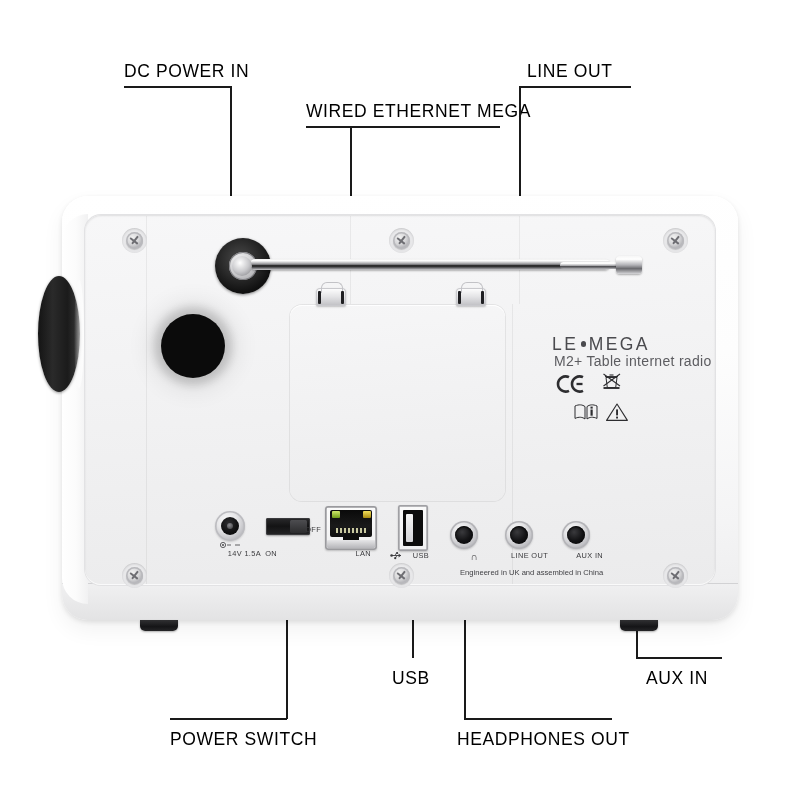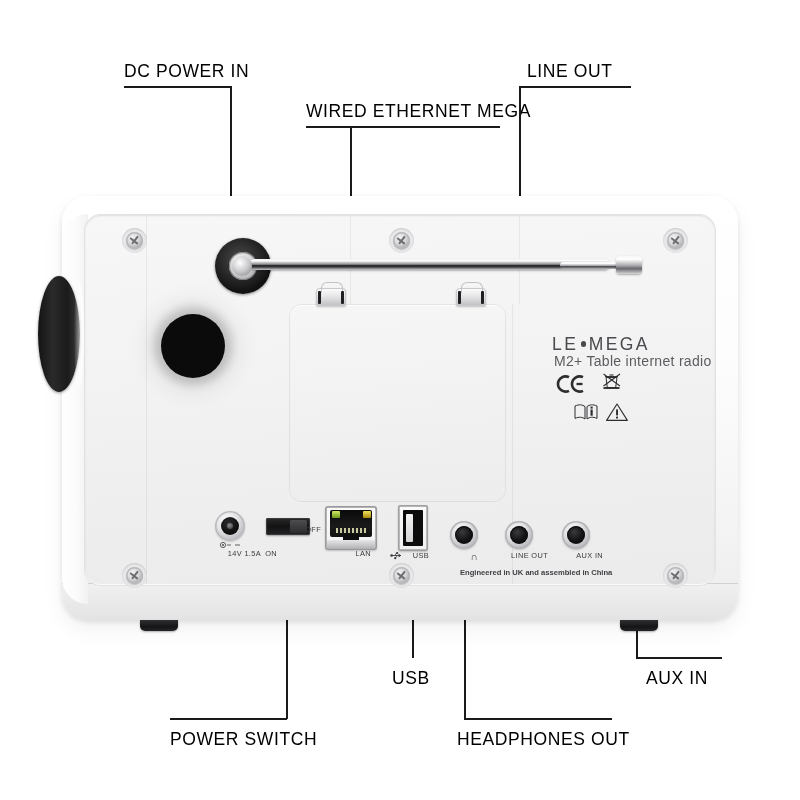--- a/index.html
+++ b/index.html
@@ -154,21 +154,21 @@
 
   
   .brand{position:absolute;left:552px;top:334px;font-size:17.5px;letter-spacing:2.4px;
     color:#4a4a4e;white-space:nowrap;}
   .brand .dot{display:inline-block;width:5.5px;height:5.5px;border-radius:50%;
     background:#4a4a4e;vertical-align:middle;margin:0 2.5px 3px 2.5px;}
   .model{position:absolute;left:554px;top:353px;font-size:14px;color:#5c5c60;letter-spacing:.3px;white-space:nowrap;}
 
   .mfr{position:absolute;left:520px;top:464px;font-size:7.4px;color:#3f3f43;
     line-height:9.6px;white-space:nowrap;}
-  .eng{position:absolute;left:460px;top:568px;font-size:7.6px;color:#3f3f43;white-space:nowrap;font-weight:bold;}
+  .eng{position:absolute;left:460px;top:568px;font-size:7.6px;color:#3f3f43;white-space:nowrap;}
 
   
   .foot{position:absolute;top:620px;width:38px;height:11px;border-radius:0 0 5px 5px;
     background:linear-gradient(180deg,#303032 0%,#151517 60%,#252527 100%);
     box-shadow:0 1px 2px rgba(0,0,0,.3);}
 
   svg.sym{position:absolute;}
 </style>
 </head>
 <body>

